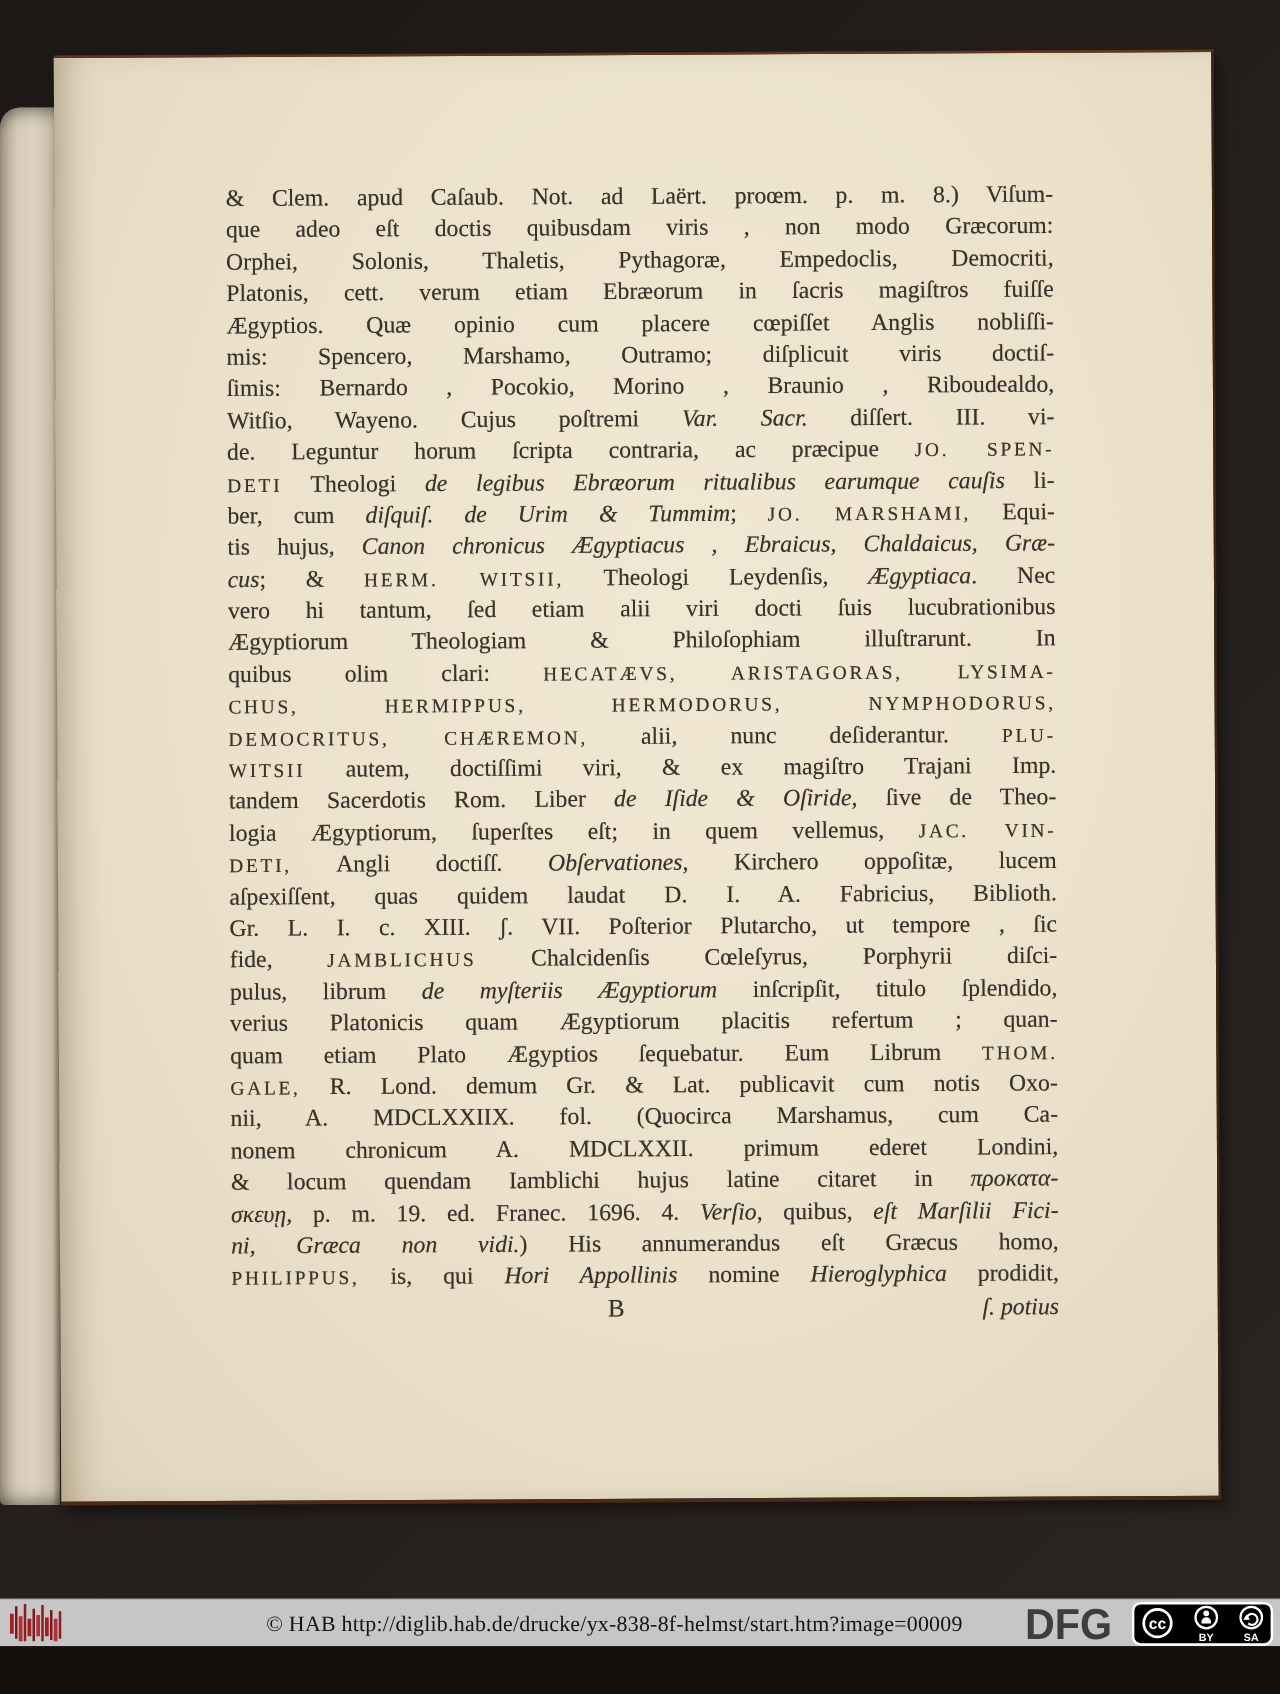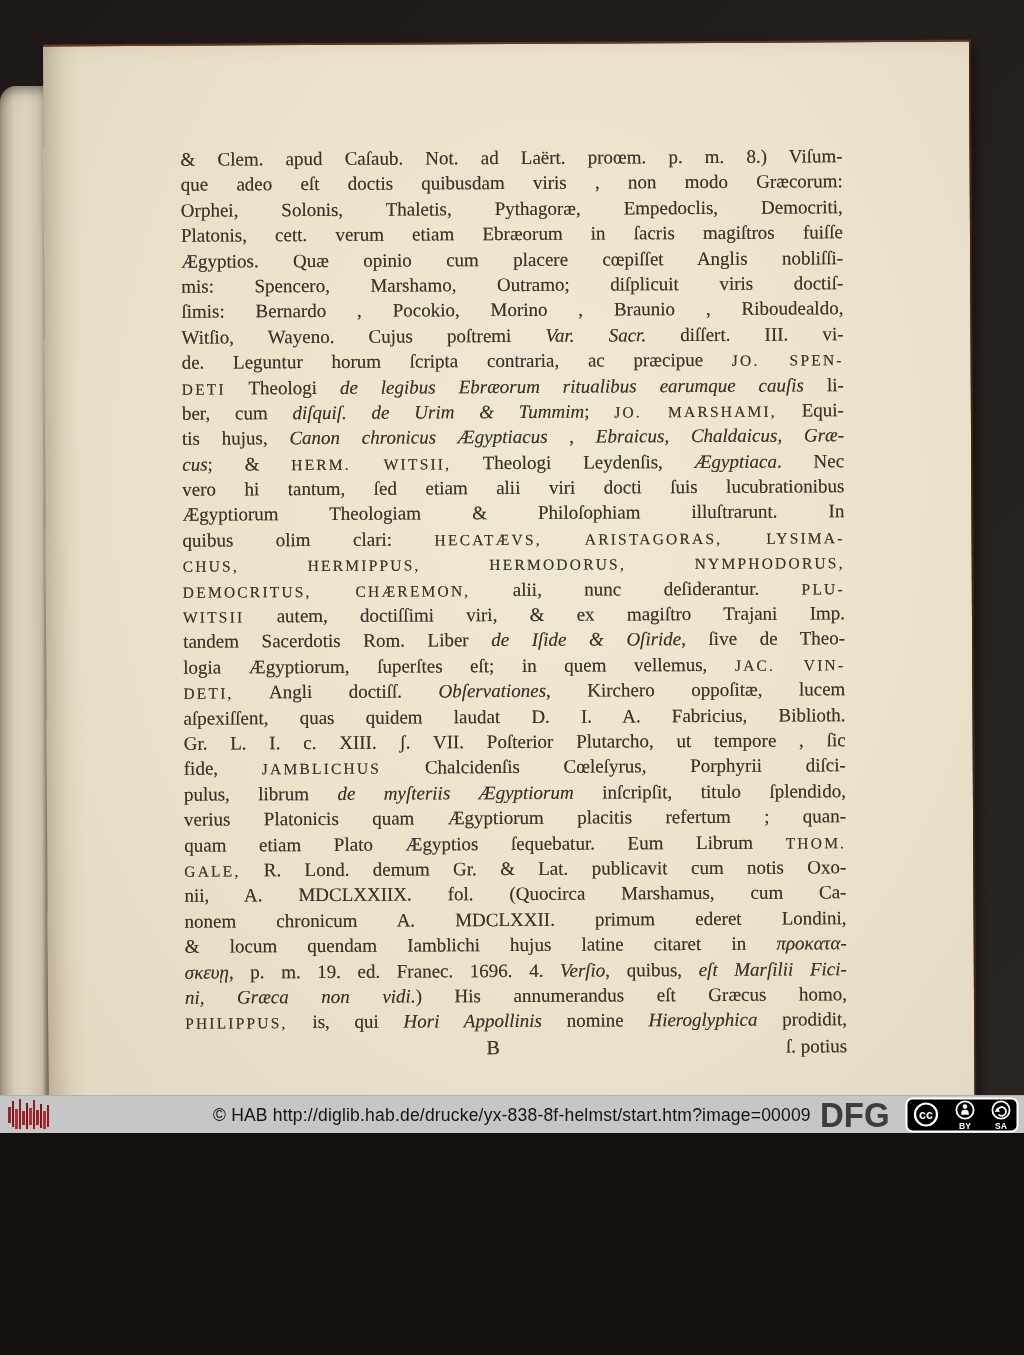--- a/index.html
+++ b/index.html
@@ -1,20 +1,20 @@
 <!DOCTYPE html>
 <html><head>
 <meta charset="utf-8">
 <style>
   * { margin:0; padding:0; box-sizing:border-box; }
   html,body { width:1024px; height:1355px; }
   body { background:#14100e; font-family:"Liberation Serif","DejaVu Serif",serif; }
 
   .photo {
-    position:relative; width:1024px; height:1133px; overflow:hidden;
+    position:relative; width:1024px; height:1317px; overflow:hidden;
     background:linear-gradient(135deg,#1d1816 0%,#242azz 0,#241f1c 45%,#2b2522 100%);
     background:linear-gradient(135deg,#1d1816 0%,#241f1c 45%,#2b2522 100%);
   }
 
   
   .fore-edge {
     position:absolute; left:0; top:86px; width:48px; height:1118px;
     background:linear-gradient(90deg,#a99d89 0%,#d7ccb9 30%,#ddd2bf 55%,#c9bea9 88%,#8f8370 100%);
     border-radius:16px 0 0 4px;
     box-shadow:inset 0 10px 14px -8px rgba(0,0,0,.55), inset 0 -10px 14px -8px rgba(0,0,0,.5);
@@ -44,31 +44,32 @@
   .seg-sc { font-size:15.5px; letter-spacing:2.2px; }
 
   .sig-line { position:relative; height:27px; margin-top:1px; }
   .sig-b {
     position:absolute; left:46.5%; transform:translateX(-50%);
     font-size:20px; color:#3a322a; text-shadow:0 0 .6px rgba(58,50,42,.55);
   }
   .catchword {
     position:absolute; right:0; font-size:19px; color:#3a322a;
     text-shadow:0 0 .6px rgba(58,50,42,.55);
+    font-style:italic;
   }
 
   
   .footer {
     position:absolute; left:0; bottom:0; width:1024px; height:38px;
     background:#c6c6c6; border-top:1px solid #b0b0b0;
   }
   .hab-logo { position:absolute; left:7px; top:3px; }
   .footer-url {
     position:absolute; left:213px; top:9px;
-    font-family:Liberation Sans, sans-serif;
+    font-family:Liberation Serif, serif;
     font-size:17.5px; color:#131313; letter-spacing:.2px; white-space:nowrap;
   }
   .dfg-logo {
     position:absolute; left:820px; top:1px;
     font-family:"Liberation Sans","DejaVu Sans",sans-serif;
     font-size:33px; font-weight:bold; color:#3d3d3d;
     letter-spacing:0; transform:scaleY(1.05); transform-origin:top left;
     line-height:36px;
   }
   .cc-badge { position:absolute; left:905px; top:1px; cursor:pointer; }

